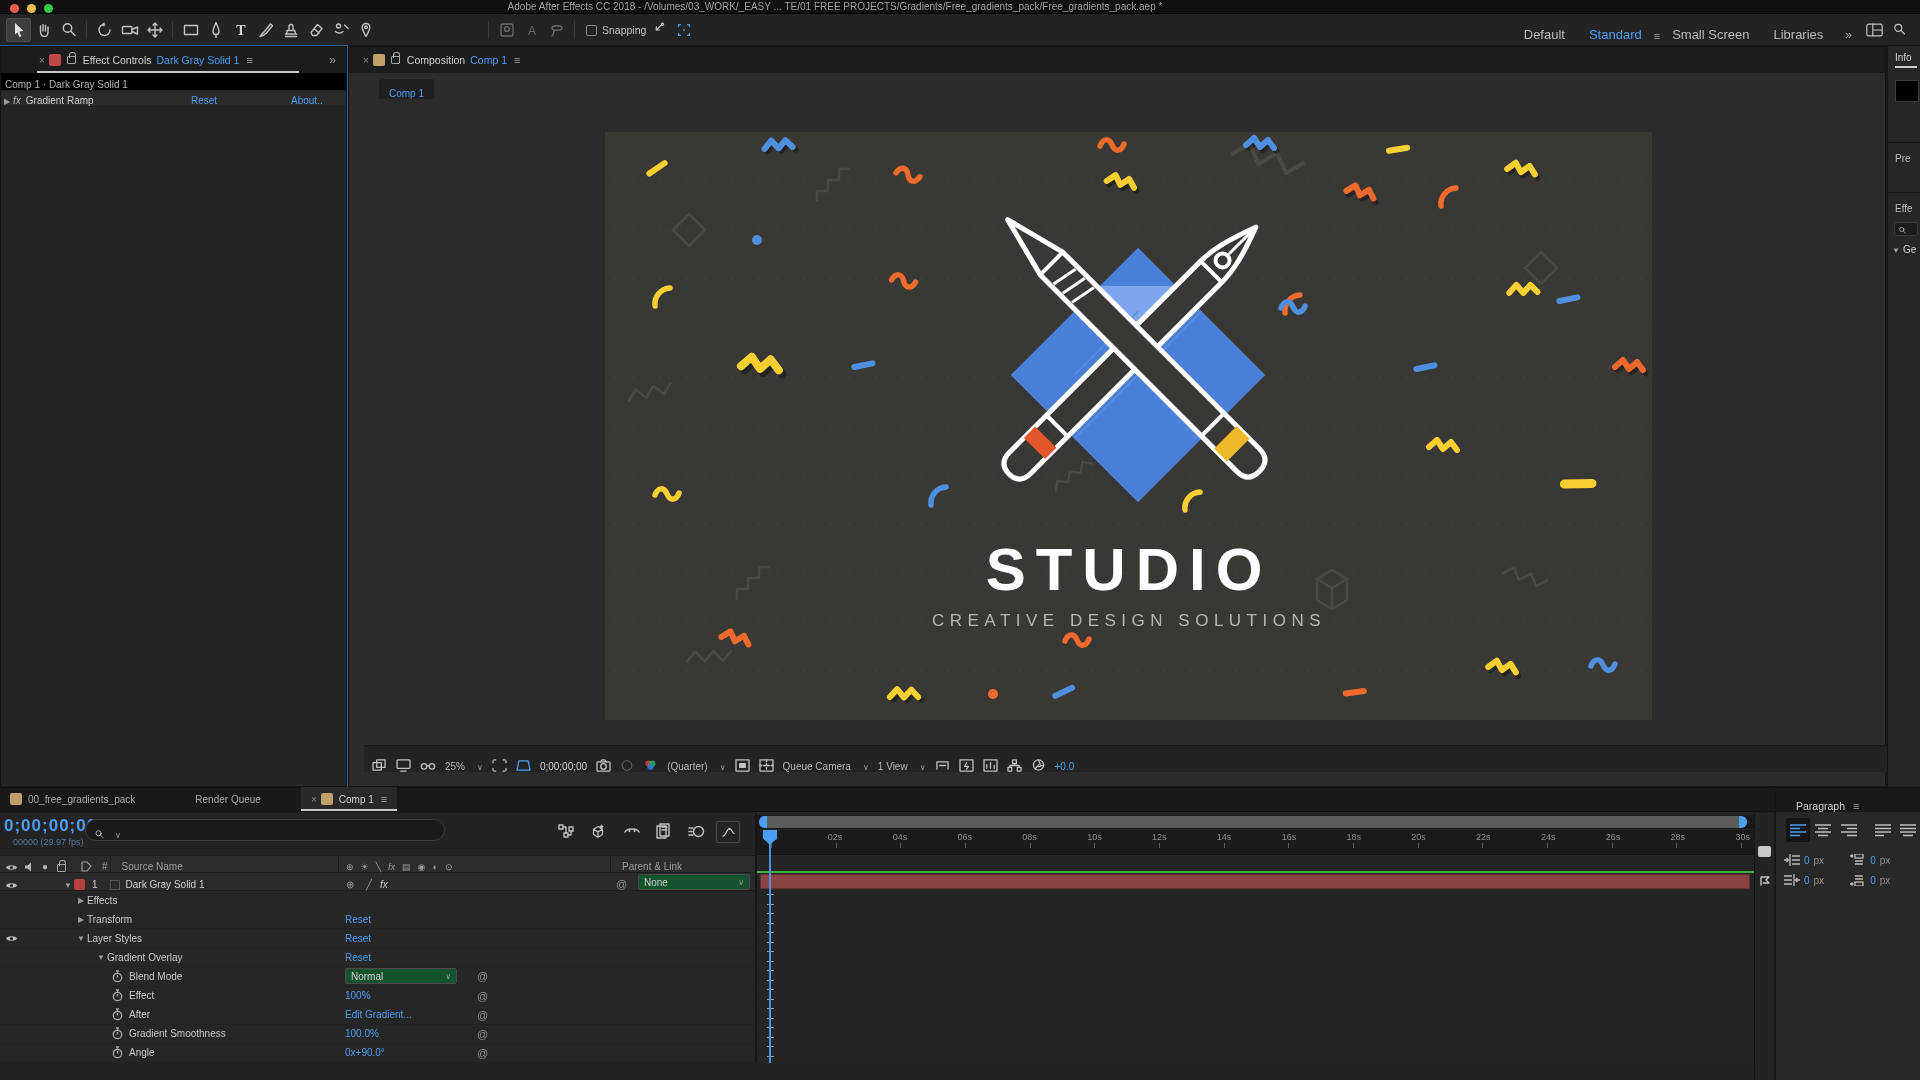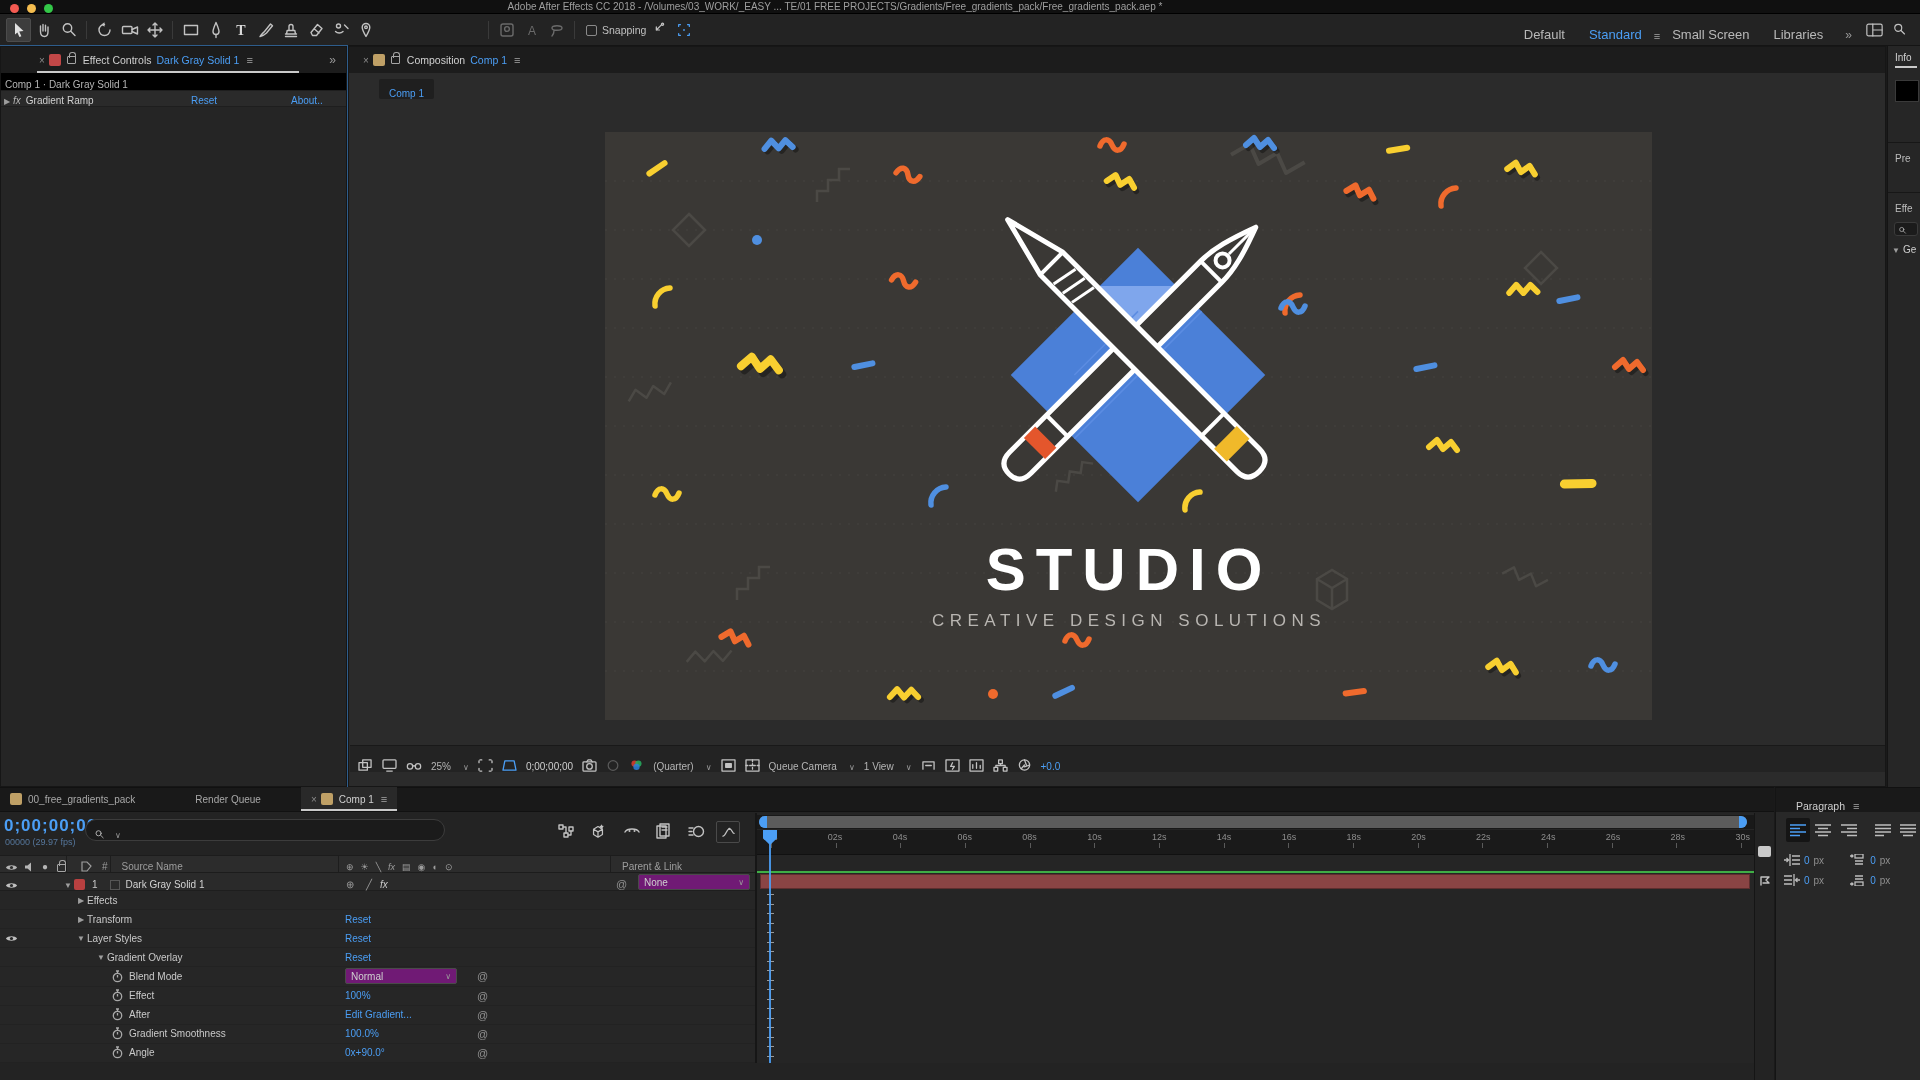--- a/index.html
+++ b/index.html
@@ -40,21 +40,21 @@
   .tltab.on{background:#292929;color:#d0d0d0;position:relative}
   .prow{display:flex;align-items:center;position:relative;border-bottom:1px solid #222}
   .arr{color:#9d9d9d;font-size:8px;width:12px;text-align:center}
   .plabel{color:#c9c9c9}
   .stopwatch{margin-right:6px}
   .valcol{position:absolute;left:345px}
   .pick{position:absolute;left:477px;color:#909090;font-size:11px}
   .colline{position:absolute;top:0;bottom:0;width:1px;background:#1d1d1d}
   .ibeam{position:absolute;width:7px;height:11px;border-top:1.5px solid #9a9a9a;border-bottom:1.5px solid #9a9a9a;display:flex;justify-content:center}
   .ibeam:before{content:"";width:1.5px;background:#9a9a9a}
-  .dropbox{background:#701a75;border:1px solid #4a4a4a;border-radius:2px;height:16px;display:flex;align-items:center;padding:0 5px;color:#cfcfcf}
+  .dropbox{background:#14532d;border:1px solid #4a4a4a;border-radius:2px;height:16px;display:flex;align-items:center;padding:0 5px;color:#cfcfcf}
   .chev{color:#9a9a9a;font-size:8px;margin-left:auto;padding-left:8px}
   
   .alignbtn{width:26px;height:24px;display:flex;align-items:center;justify-content:center;border-radius:2px}
   .alignbtn.on{background:#151515}
   
   .glyph{font-size:10px;color:#9a9a9a}
 </style>
 </head>
 <body>
 
@@ -349,21 +349,21 @@
             <line x1="-13" y1="-86" x2="13" y2="-81" stroke="#ffffff" stroke-width="3"></line>
             <rect x="-16" y="118" width="32" height="18" fill="#f0b92a"></rect>
             <line x1="-16" y1="100" x2="16" y2="100" stroke="#ffffff" stroke-width="4"></line>
           </g>
           <text x="524" y="458" text-anchor="middle" font-family="Liberation Sans,sans-serif" font-weight="bold" font-size="60" letter-spacing="10" fill="#ffffff">STUDIO</text>
           <text x="524" y="494" text-anchor="middle" font-family="Liberation Sans,sans-serif" font-size="17" letter-spacing="5.5" fill="#b8b5b1">CREATIVE DESIGN SOLUTIONS</text>
         </g>
       </svg>
     </div>
 
-    <div class="abs row" style="left:1px;top:698px;width:1535px;height:27px;background:#232323;border-top:1px solid #191919;gap:9px;padding-left:8px;color:#b5b5b5">
+    <div class="abs row" style="left:15px;top:698px;width:1535px;height:27px;background:#232323;border-top:1px solid #191919;gap:9px;padding-left:8px;color:#b5b5b5">
       <svg class="ic" width="15" height="13" viewBox="0 0 16 14">
           <rect x="1" y="4" width="9" height="8"></rect>
           <rect x="5" y="1" width="9" height="8"></rect>
         </svg>
       <svg class="ic" width="15" height="13" viewBox="0 0 16 14">
           <rect x="1" y="1" width="14" height="9" rx="1"></rect>
           <path d="M5 13 H11"></path>
         </svg>
       <svg class="ic" width="16" height="13" viewBox="0 0 18 14">
           <circle cx="4.5" cy="8" r="3"></circle>
@@ -474,21 +474,21 @@
         <span class="x-ic">×</span>
         <span class="swatch" style="background:#bfa066"></span>
         <span>Comp 1</span>
         <span class="menu-ic">≡</span>
         <div class="tabunder" style="left:0;right:0;bottom:0;width:auto"></div>
       </div>
     </div>
 
     <div class="abs" style="left:0;top:25px;width:755px;height:42px;background:#232323">
       <div class="abs blue" style="left:4px;top:3px;font-size:17px;font-weight:bold;letter-spacing:1px">0;00;00;00</div>
-      <div class="abs" style="left:5px;top:24px;color:#56779c;font-size:9px">00000 (29.97 fps)</div>
+      <div class="abs" style="left:13px;top:24px;color:#56779c;font-size:9px">00000 (29.97 fps)</div>
       <div class="abs row" style="left:85px;top:6px;width:360px;height:22px;background:#1b1b1b;border:1px solid #3c3c3c;border-radius:11px;padding-left:8px;gap:2px">
         <svg class="ic" width="11" height="11" viewBox="0 0 18 18">
             <circle cx="7.5" cy="7" r="4.2"></circle>
             <path d="M10.8 10.2 L15 14.4"></path>
           </svg>
         <span class="chev" style="margin-left:0">∨</span>
       </div>
       <svg class="ic" style="position:absolute;left:558px;top:11px" width="16" height="14" viewBox="0 0 16 14">
           <rect x="1" y="1" width="4" height="4"></rect>
           <rect x="6" y="9" width="4" height="4"></rect>

